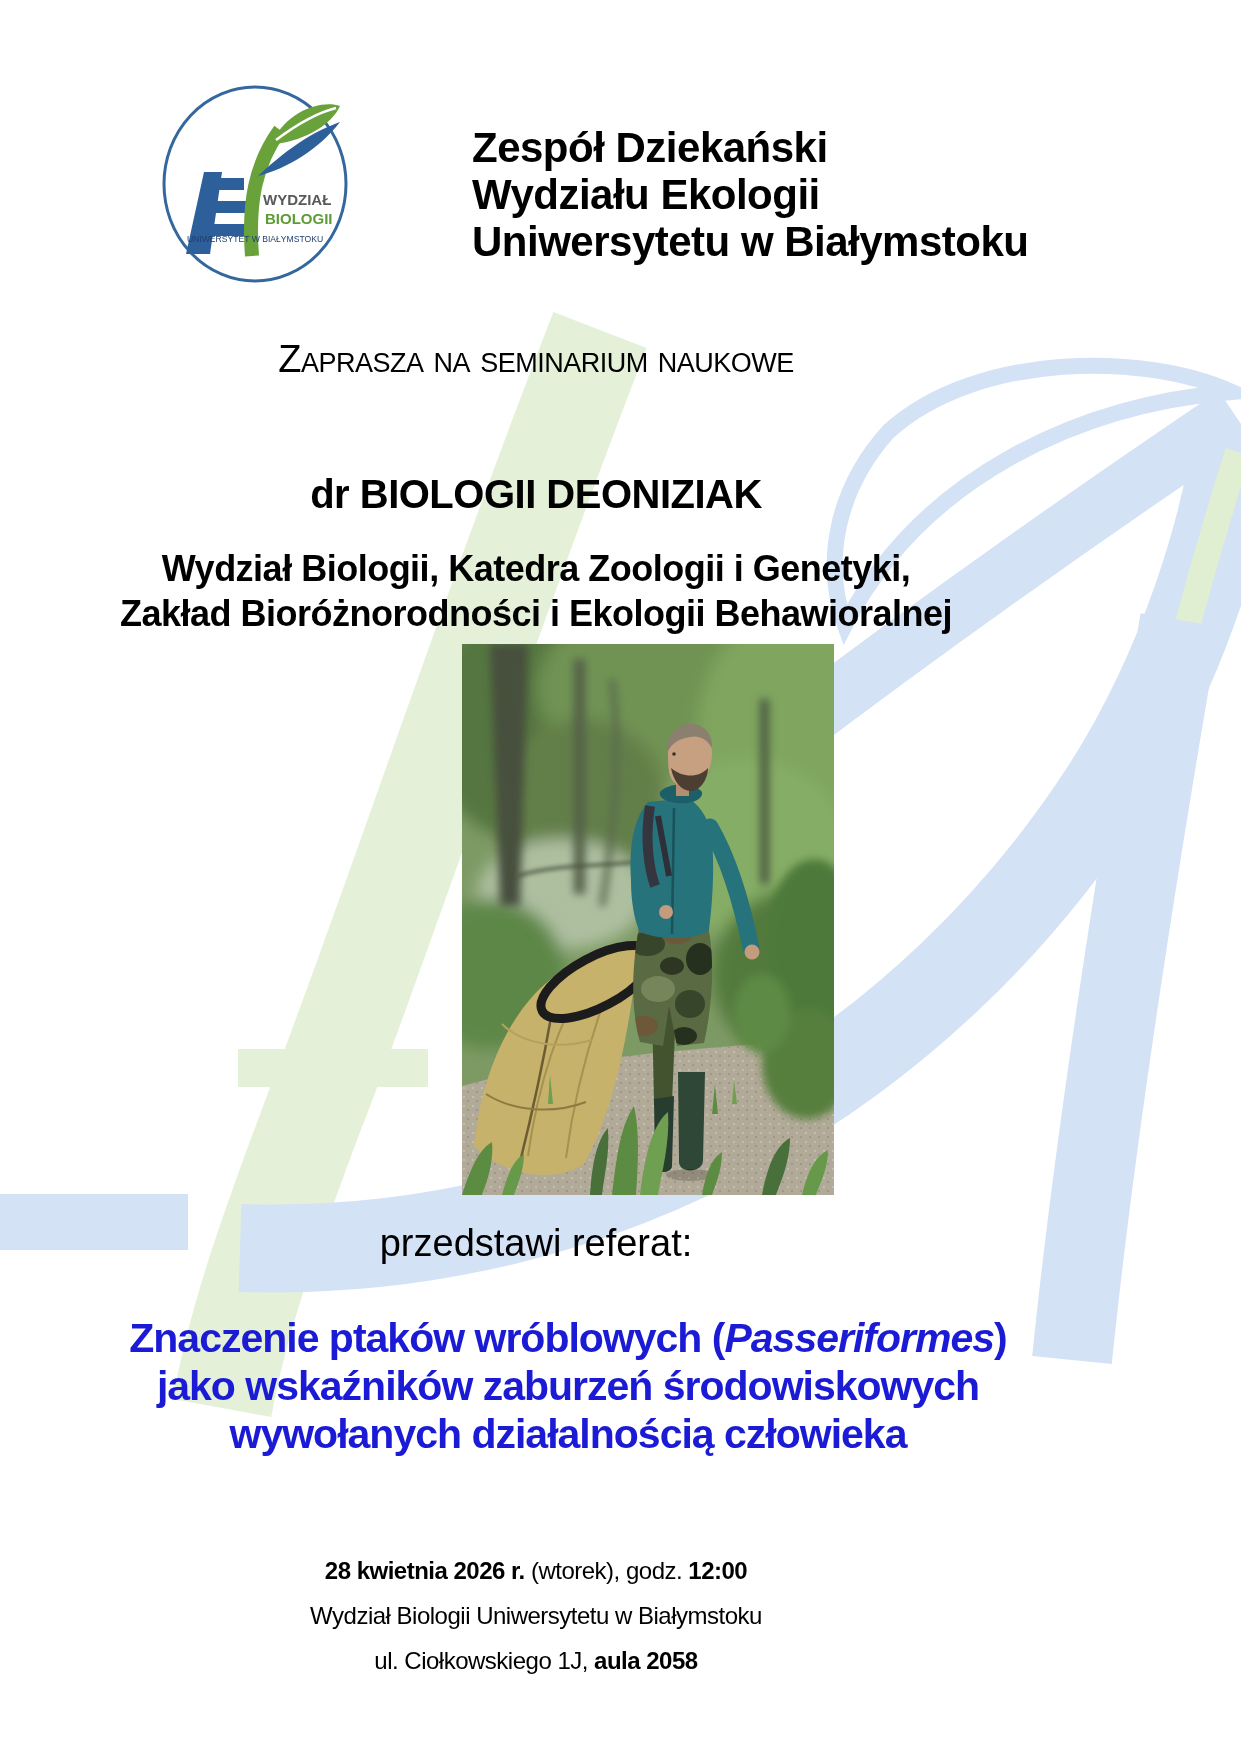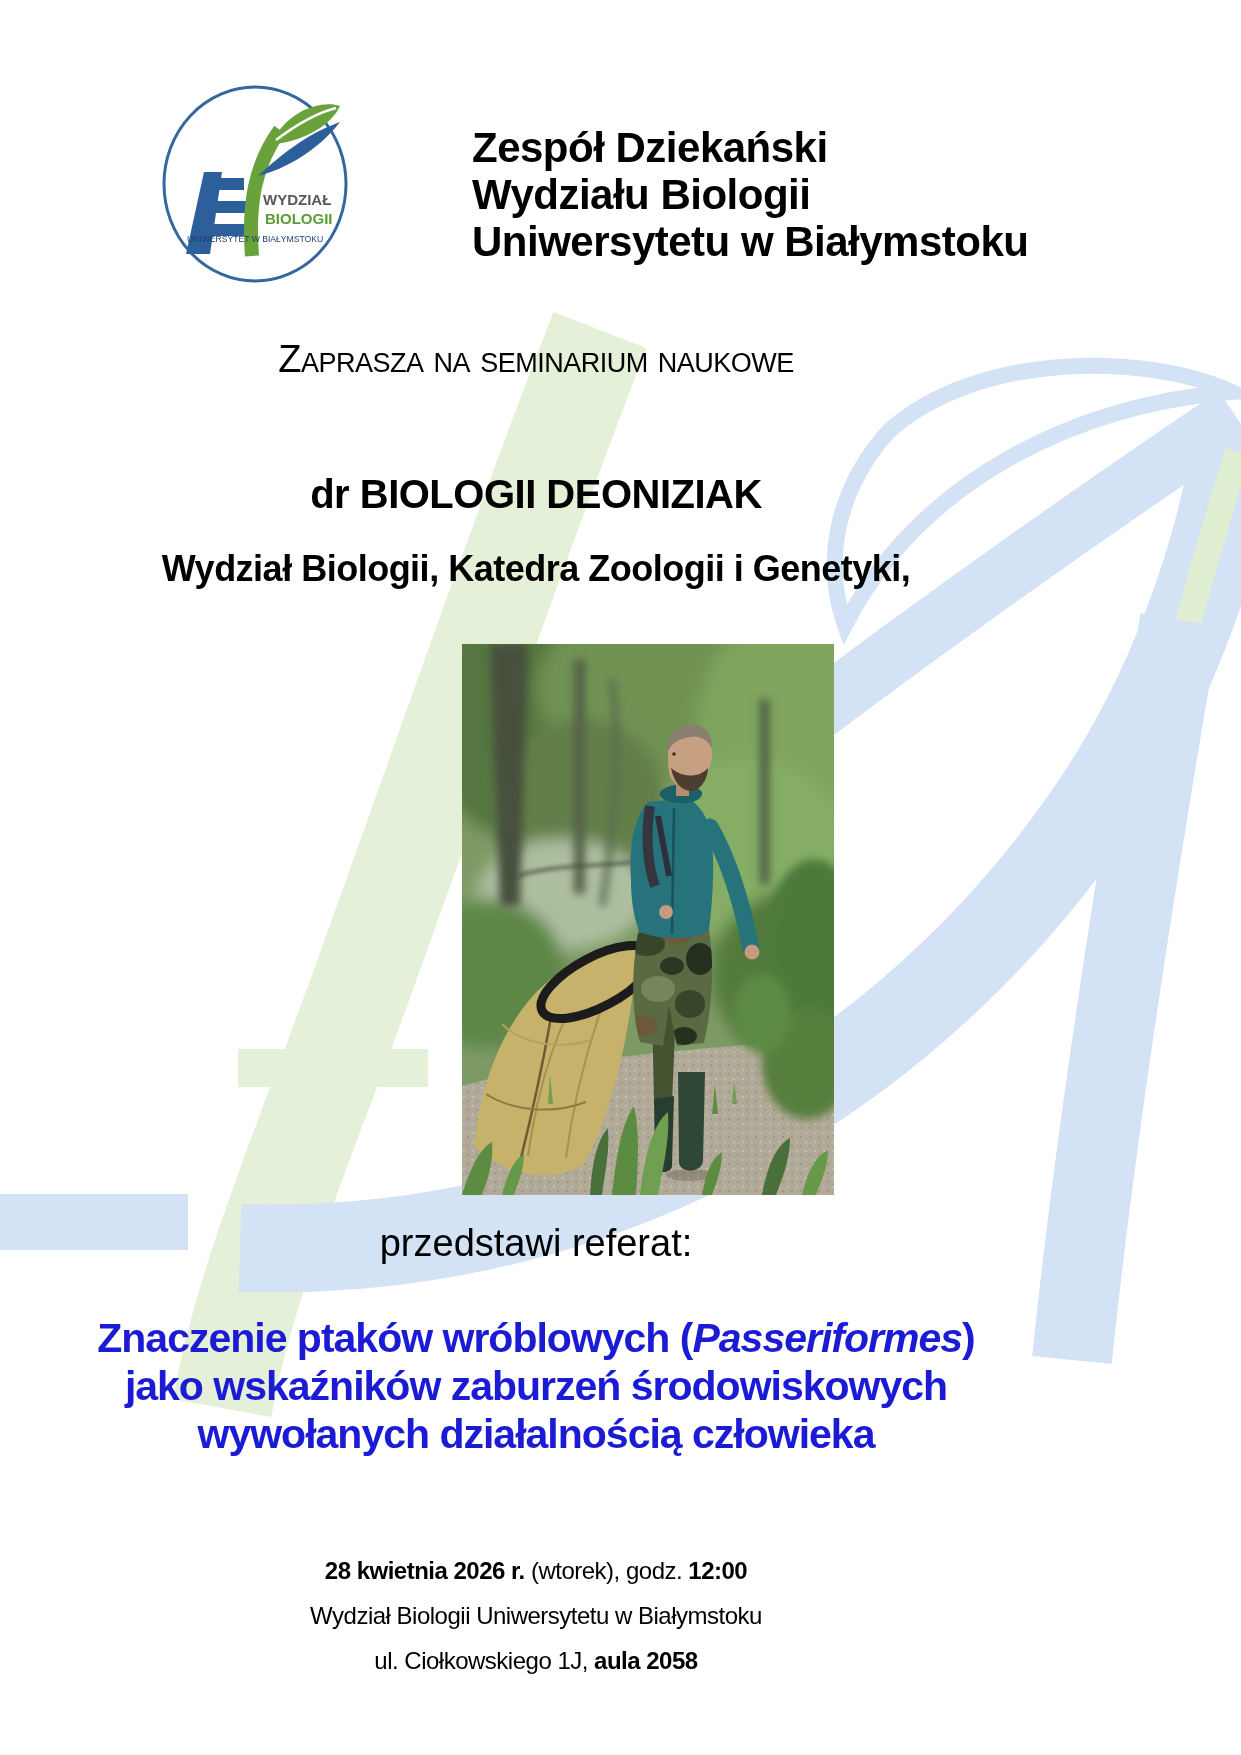--- a/index.html
+++ b/index.html
@@ -37,20 +37,21 @@
   .affiliation{top:546px;font-size:36px;line-height:45px;letter-spacing:-0.5px;font-weight:bold;}
 
   .photo-wrap{position:absolute;left:462px;top:644px;width:372px;height:551px;}
   .photo-wrap svg{display:block;width:372px;height:551px;}
 
   .talk-lead{top:1222px;font-size:38px;}
 
   .talk-title{
     top:1314px;font-size:41px;font-weight:bold;line-height:48px;
     letter-spacing:-1px;
+    padding-left:32px;
   }
   .talk-title .it{font-style:italic;}
 
   .details{top:1548px;font-size:24px;line-height:45px;letter-spacing:-0.5px;}
   .b{font-weight:bold;}
 </style>
 </head>
 <body>
 
 <div class="page">
@@ -91,29 +92,30 @@
       <path d="M112,58 C128,26 162,16 180,22 C172,40 146,56 116,60 Z" fill="#69a23b"></path>
       <path d="M116,56 C140,38 160,28 176,24" stroke="#ffffff" stroke-width="2.5" fill="none"></path>
 
       <text x="103" y="121" font-size="15" font-weight="bold" fill="#58595b" font-family="Liberation Sans, sans-serif">WYDZIAŁ</text>
       <text x="105" y="140" font-size="15" font-weight="bold" fill="#5d9c35" font-family="Liberation Sans, sans-serif">BIOLOGII</text>
       <text x="95" y="158" font-size="8.6" fill="#1d3f6e" text-anchor="middle" font-family="Liberation Sans, sans-serif">UNIWERSYTET W BIAŁYMSTOKU</text>
     </svg>
 
     <div class="header-block">
       <div>Zespół Dziekański</div>
-      <div>Wydziału Biologii</div>
+      <div>Wydziału Ekologii</div>
       <div>Uniwersytetu w Białymstoku</div>
     </div>
 
     <div class="abs centered invite-caps">Zaprasza na seminarium naukowe</div>
 
     <div class="abs centered speaker-name">dr BIOLOGII DEONIZIAK</div>
     <div class="abs centered affiliation">
       <div>Wydział Biologii, Katedra Zoologii i Genetyki,</div>
+      <div>Zakład Bioróżnorodności i Ekologii Behawioralnej</div>
     </div>
 
     <div class="photo-wrap">
       <svg viewBox="0 0 372 551" preserveAspectRatio="none" role="img" aria-label="Mężczyzna z brodą w morskiej bluzie z kapturem i spodniach moro, w gumowcach, niosący dużą żółtą siatkę entomologiczną na leśnej żwirowej ścieżce">
         <defs>
           <filter id="b8" x="-40%" y="-40%" width="180%" height="180%">
               <feGaussianBlur stdDeviation="8"></feGaussianBlur>
             </filter>
           <filter id="b4" x="-40%" y="-40%" width="180%" height="180%">
               <feGaussianBlur stdDeviation="4"></feGaussianBlur>

